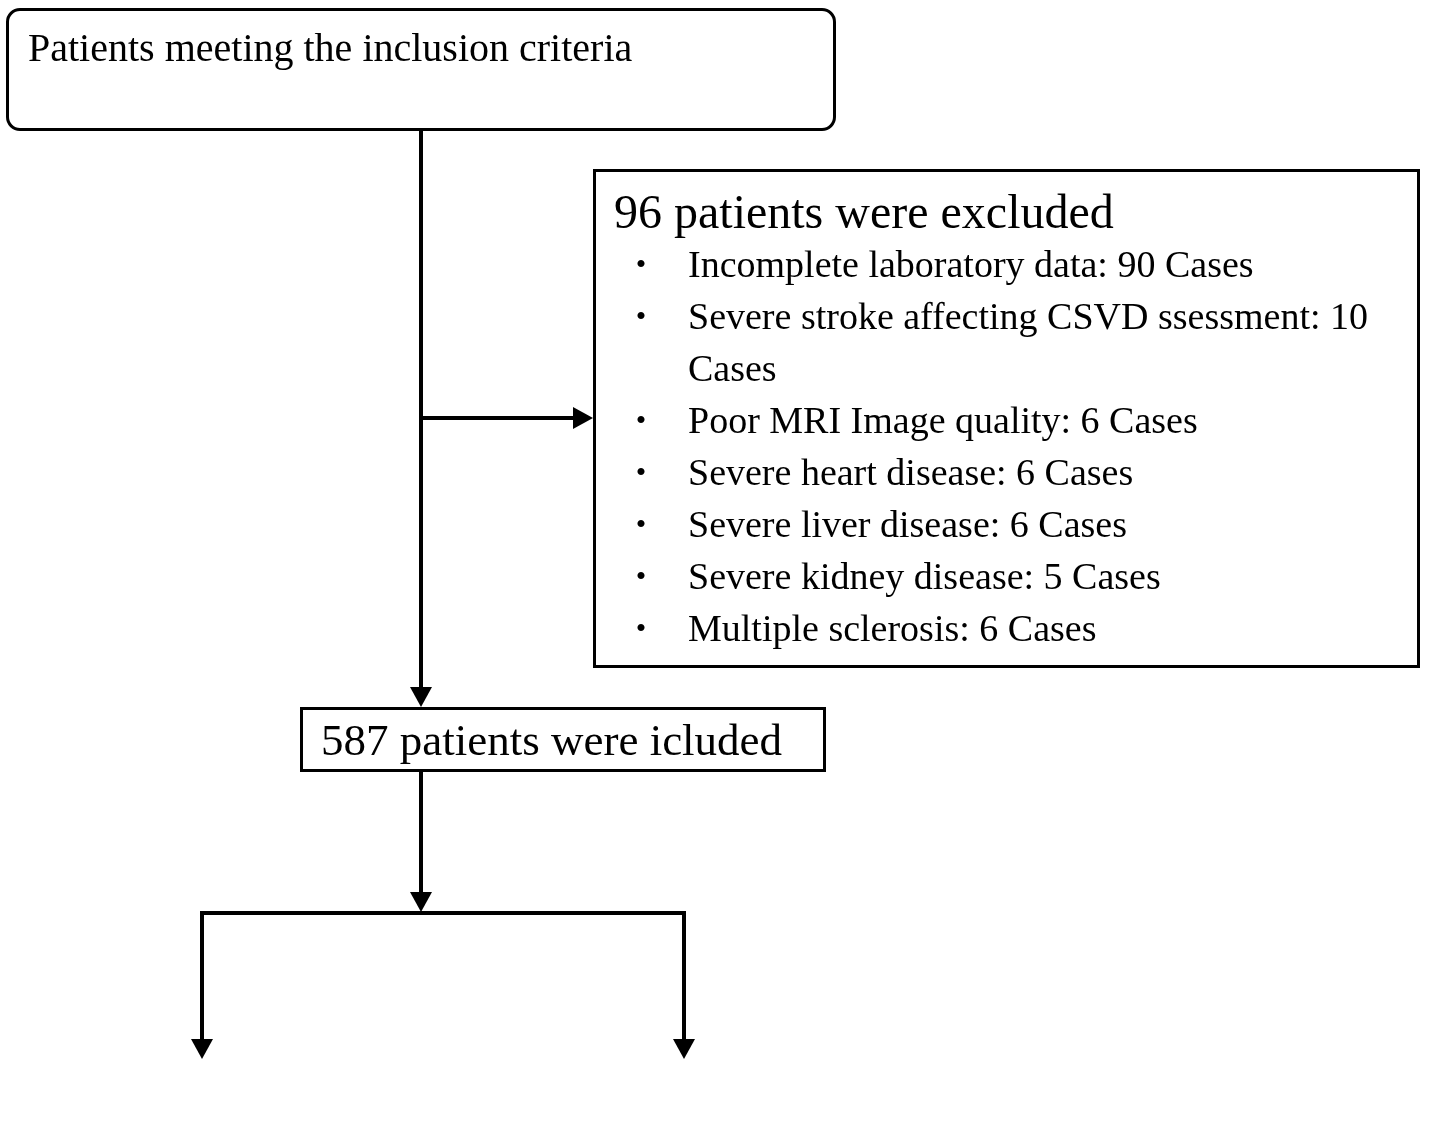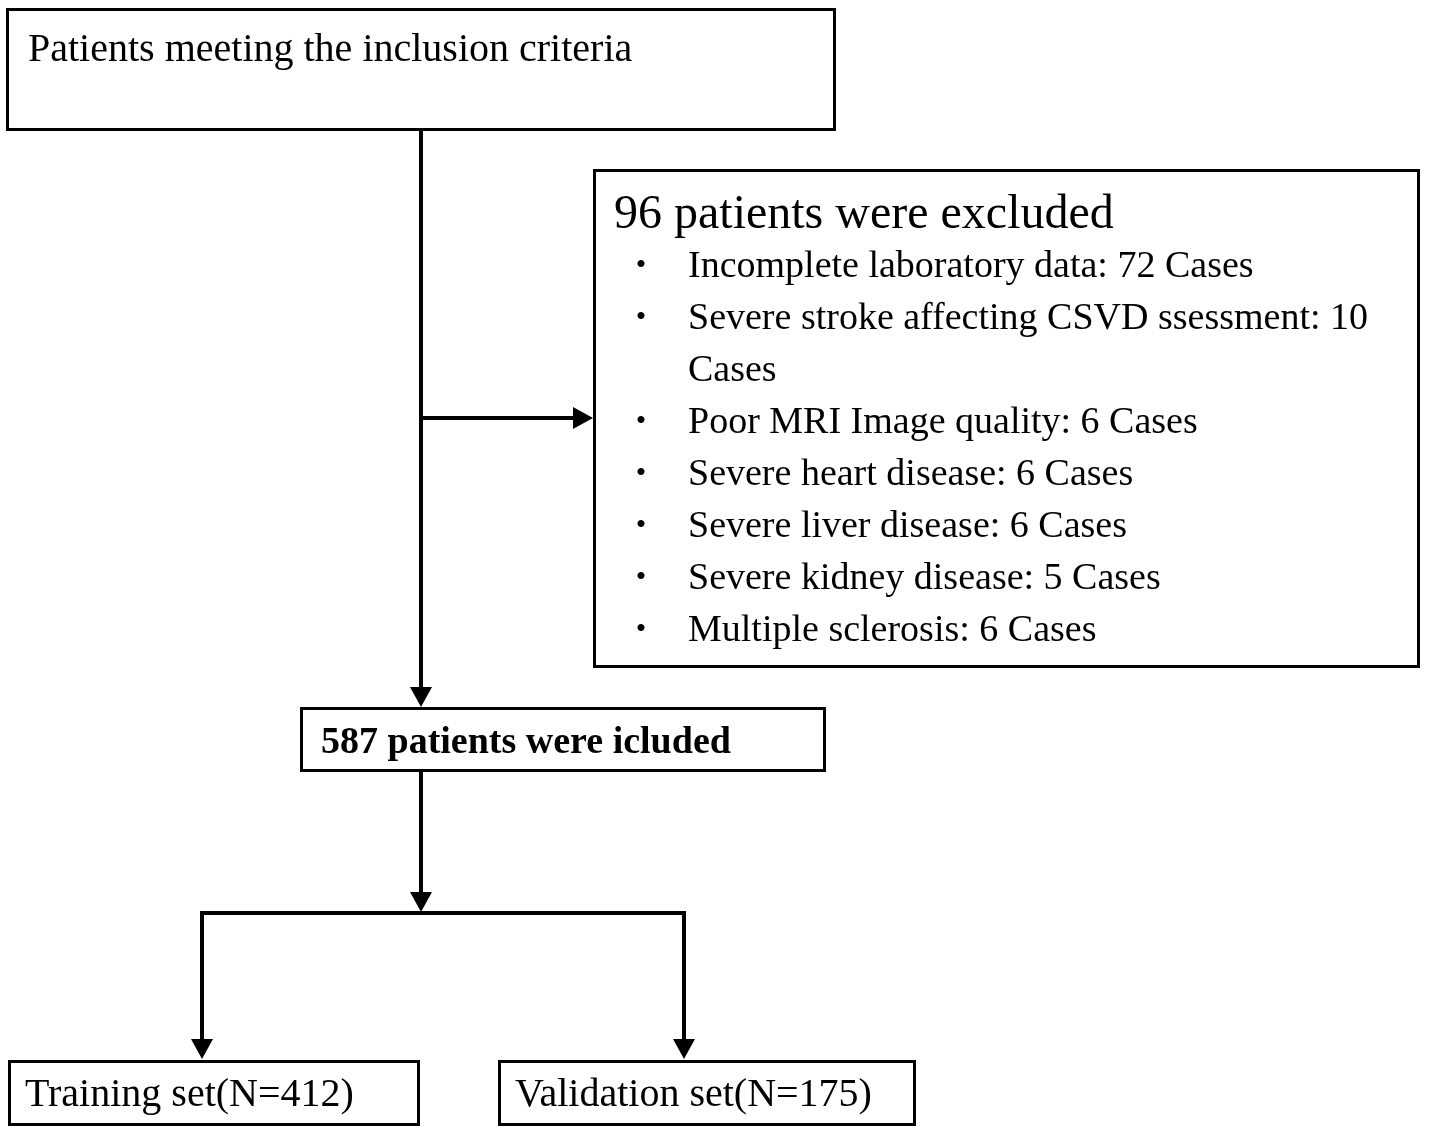--- a/index.html
+++ b/index.html
@@ -29,20 +29,21 @@
     color: #000000;
   }
 
   
   #box-inclusion {
     left: 6px;
     top: 8px;
     width: 830px;
     height: 123px;
     padding: 12px 0 0 19px;
+    border-radius: 14px;
   }
   #box-inclusion .line1 {
     font-size: 40px;
     line-height: 50px;
     white-space: nowrap;
   }
   #box-inclusion .line2 {
     font-size: 40px;
     line-height: 50px;
     white-space: nowrap;
@@ -92,24 +93,23 @@
   #box-included {
     left: 300px;
     top: 707px;
     width: 526px;
     height: 65px;
     padding-left: 18px;
     display: flex;
     align-items: center;
   }
   #box-included .txt {
-    font-size: 38px;
+    font-size: 45px;
     line-height: 46px;
     white-space: nowrap;
-    font-weight: bold;
   }
 
   
   #box-training {
     left: 8px;
     top: 1060px;
     width: 412px;
     height: 66px;
     padding-left: 14px;
     display: flex;
@@ -163,21 +163,21 @@
 
   <div class="node" id="box-inclusion">
     <div class="line1">Patients meeting the inclusion criteria</div>
   </div>
 
   <div class="node" id="box-exclusion">
     <div class="excl-title">96 patients were excluded</div>
     <ul class="excl-list">
       <li>
         <span class="bullet-dot">•</span>
-        <span class="item-text">Incomplete laboratory data: 72 Cases</span>
+        <span class="item-text">Incomplete laboratory data: 90 Cases</span>
       </li>
       <li>
         <span class="bullet-dot">•</span>
         <span class="item-text">Severe stroke affecting CSVD ssessment: 10 Cases</span>
       </li>
       <li>
         <span class="bullet-dot">•</span>
         <span class="item-text">Poor MRI Image quality: 6 Cases</span>
       </li>
       <li>
@@ -196,27 +196,21 @@
         <span class="bullet-dot">•</span>
         <span class="item-text">Multiple sclerosis: 6 Cases</span>
       </li>
     </ul>
   </div>
 
   <div class="node" id="box-included">
     <div class="txt">587 patients were icluded</div>
   </div>
 
-  <div class="node" id="box-training">
-    <div class="txt">Training set(N=412)</div>
-  </div>
-
-  <div class="node" id="box-validation">
-    <div class="txt">Validation set(N=175)</div>
-  </div>
+
 
   <div class="conn v-line" style="left:419px; top:131px; height:557px;"></div>
   <div class="arrow-down" style="left:410px; top:687px;"></div>
 
   <div class="conn h-line" style="left:419px; top:416px; width:156px;"></div>
   <div class="arrow-right" style="left:573px; top:407px;"></div>
 
   <div class="conn v-line" style="left:419px; top:772px; height:121px;"></div>
   <div class="arrow-down" style="left:410px; top:892px;"></div>
 

